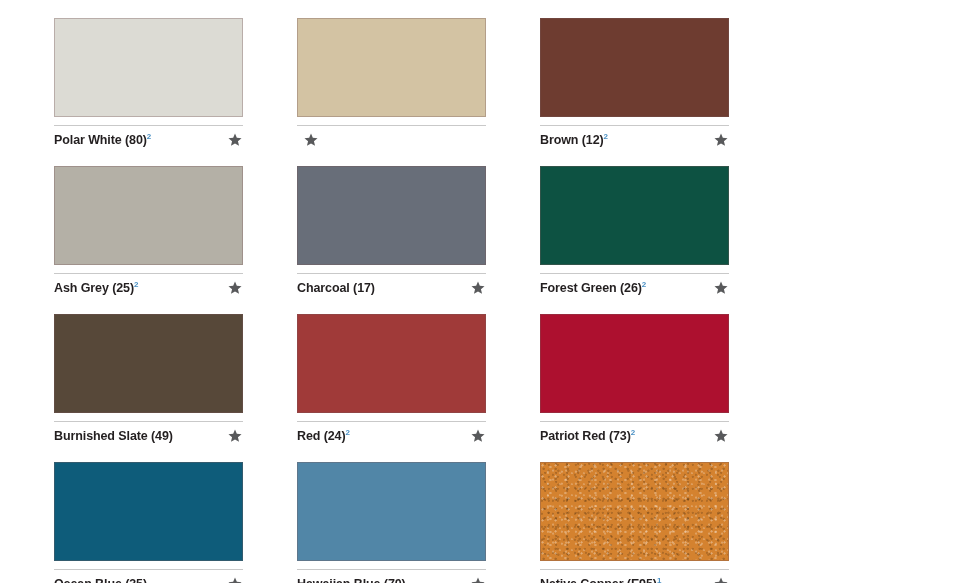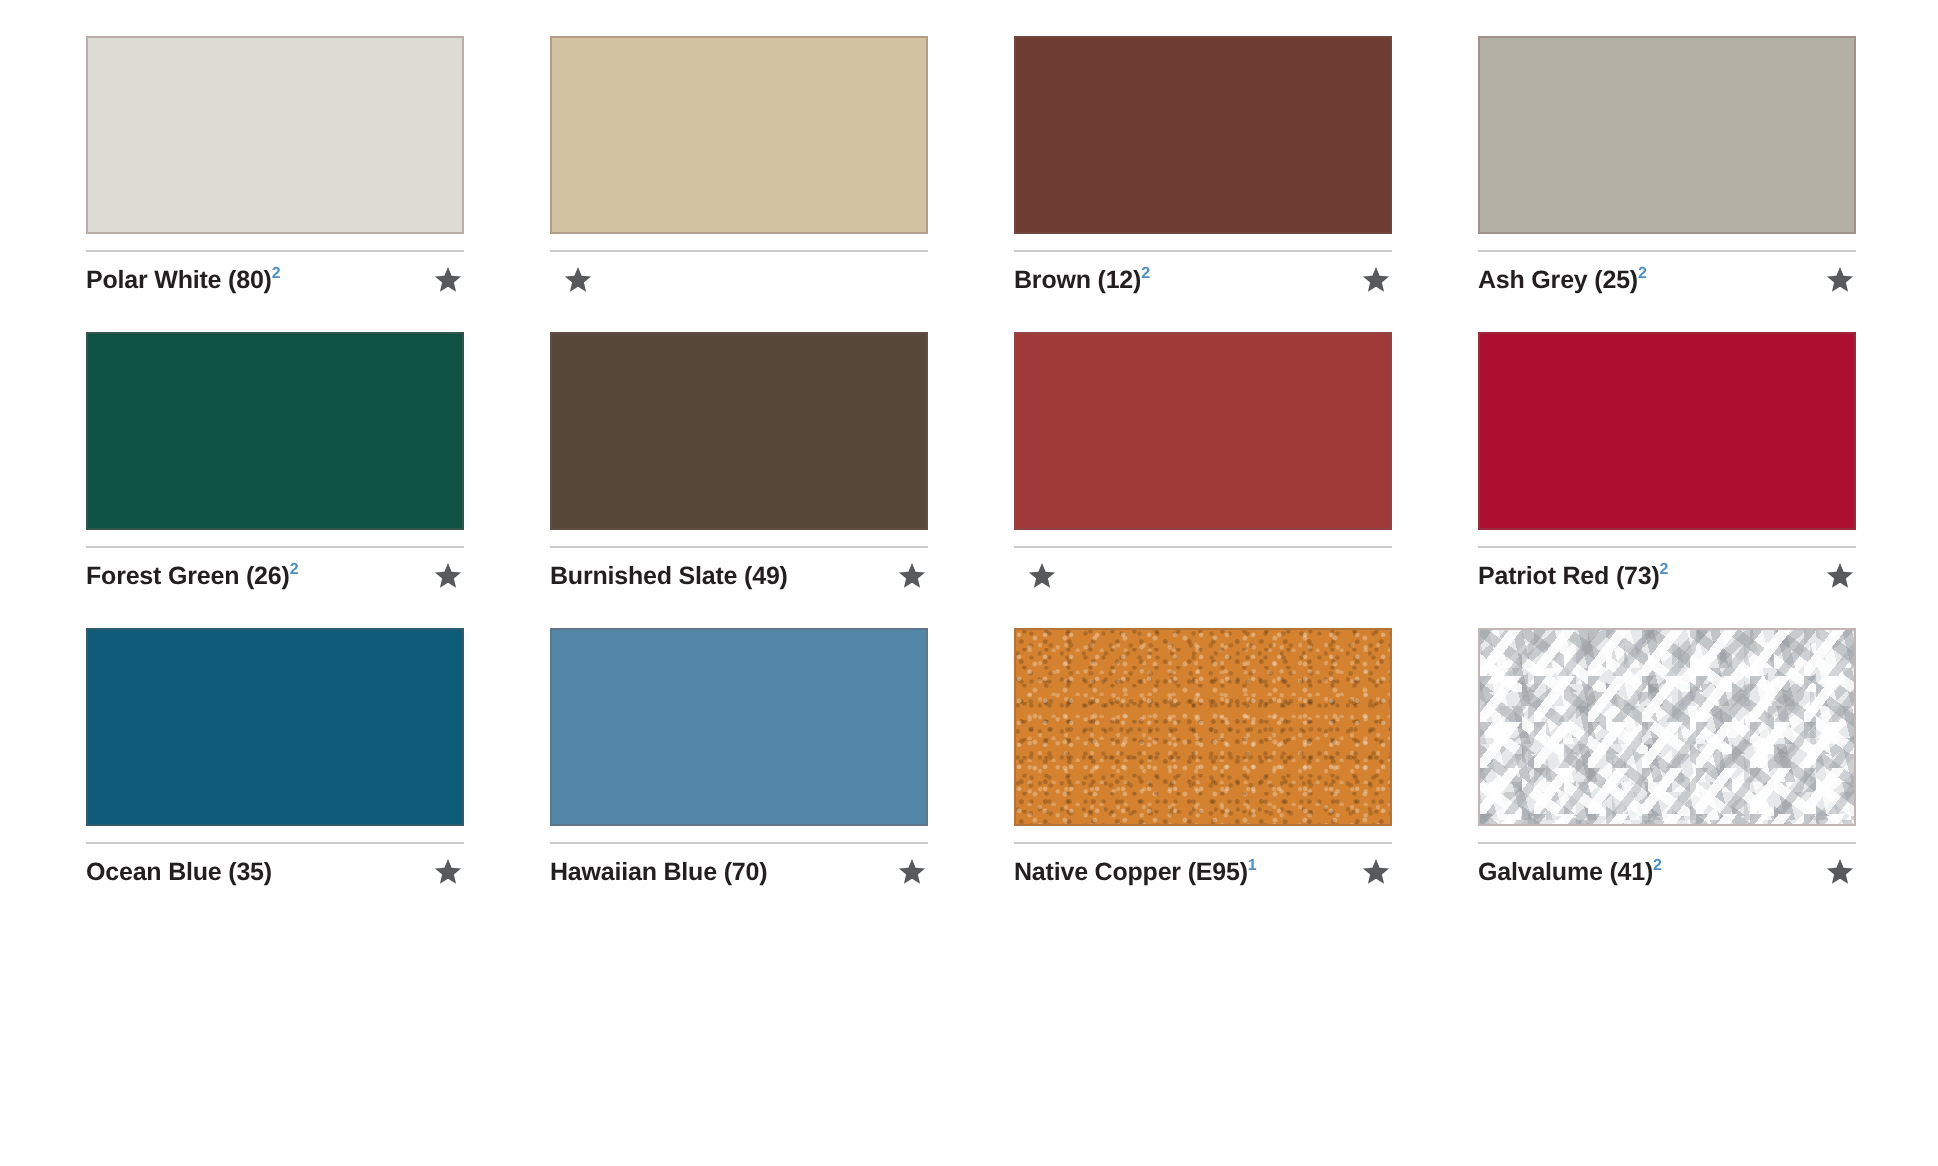--- a/index.html
+++ b/index.html
@@ -20,21 +20,21 @@
     position: absolute;
     left: 0;
     top: 0;
     width: 969px;
     display: flex;
     flex-wrap: wrap;
   }
 
   .swatch-cell {
     width: 189px;
-    margin-left: 3px;
+    margin-left: 14px;
     margin-top: 18px;
     position: relative;
     padding-left: 40px;
   }
 
   .swatch-chip {
     width: 189px;
     height: 99px;
     border: 1px solid rgba(120, 90, 90, 0.35);
     box-sizing: border-box;
@@ -187,20 +187,37 @@
 
       </div>
       <span class="star-icon">
         <svg width="16" height="16" viewBox="0 0 24 24" aria-hidden="true">
           <path fill="#58595b" d="M12 2.2l2.72 6.55 7.08.55-5.39 4.62 1.66 6.88L12 17.1l-6.07 3.7 1.66-6.88L2.2 9.3l7.08-.55z"></path>
         </svg>
       </span>
     </div>
   </div>
     <div class="swatch-cell">
+    <div class="swatch-chip" style="background-color: rgb(104, 110, 121);"></div>
+    <div class="swatch-divider" style="background: rgb(201, 201, 201);"></div>
+    <div class="swatch-label-row">
+      <div class="swatch-text">
+        <div class="swatch-name">
+          <span class="swatch-name-text">Charcoal (17)</span>
+        </div>
+
+      </div>
+      <span class="star-icon">
+        <svg width="16" height="16" viewBox="0 0 24 24" aria-hidden="true">
+          <path fill="#58595b" d="M12 2.2l2.72 6.55 7.08.55-5.39 4.62 1.66 6.88L12 17.1l-6.07 3.7 1.66-6.88L2.2 9.3l7.08-.55z"></path>
+        </svg>
+      </span>
+    </div>
+  </div>
+    <div class="swatch-cell">
     <div class="swatch-chip" style="background-color: rgb(13, 82, 66);"></div>
     <div class="swatch-divider" style="background: rgb(201, 201, 201);"></div>
     <div class="swatch-label-row">
       <div class="swatch-text">
         <div class="swatch-name">
           <span class="swatch-name-text">Forest Green (26)</span><span class="swatch-sup">2</span>
         </div>
 
       </div>
       <span class="star-icon">
@@ -224,20 +241,26 @@
         <svg width="16" height="16" viewBox="0 0 24 24" aria-hidden="true">
           <path fill="#58595b" d="M12 2.2l2.72 6.55 7.08.55-5.39 4.62 1.66 6.88L12 17.1l-6.07 3.7 1.66-6.88L2.2 9.3l7.08-.55z"></path>
         </svg>
       </span>
     </div>
   </div>
     <div class="swatch-cell">
     <div class="swatch-chip" style="background-color: rgb(160, 58, 57);"></div>
     <div class="swatch-divider" style="background: rgb(201, 201, 201);"></div>
     <div class="swatch-label-row">
+      <div class="swatch-text">
+        <div class="swatch-name">
+          <span class="swatch-name-text">Red (24)</span><span class="swatch-sup">2</span>
+        </div>
+
+      </div>
       <span class="star-icon">
         <svg width="16" height="16" viewBox="0 0 24 24" aria-hidden="true">
           <path fill="#58595b" d="M12 2.2l2.72 6.55 7.08.55-5.39 4.62 1.66 6.88L12 17.1l-6.07 3.7 1.66-6.88L2.2 9.3l7.08-.55z"></path>
         </svg>
       </span>
     </div>
   </div>
     <div class="swatch-cell">
     <div class="swatch-chip" style="background-color: rgb(173, 16, 47);"></div>
     <div class="swatch-divider" style="background: rgb(201, 201, 201);"></div>

